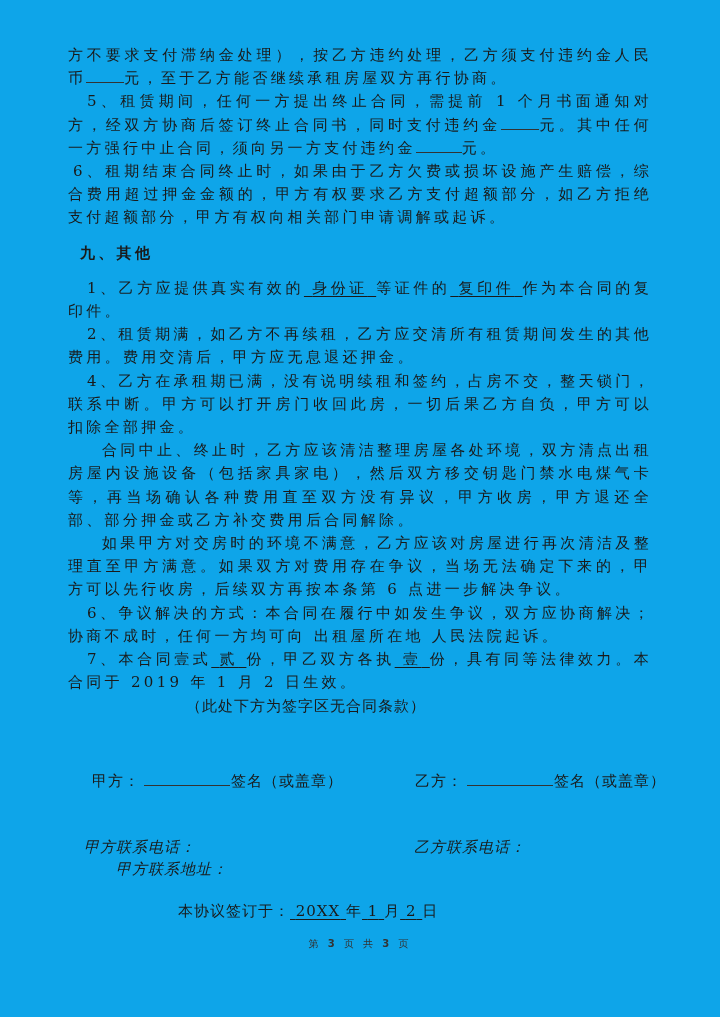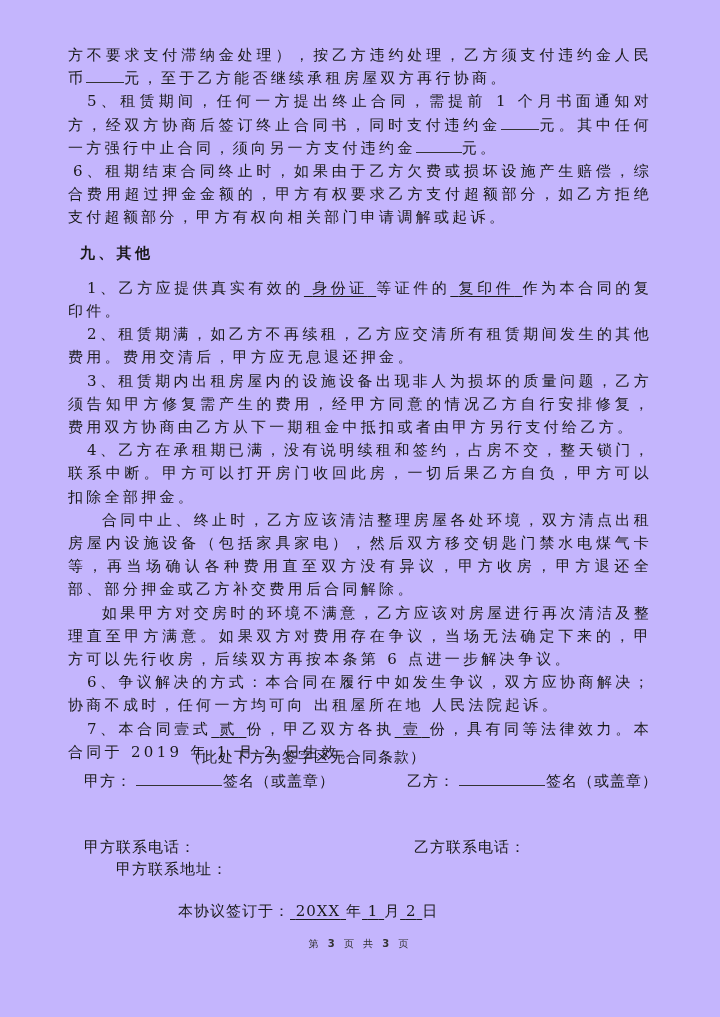--- a/index.html
+++ b/index.html
@@ -1,32 +1,32 @@
 <!DOCTYPE html>
 <html><head>
 <meta charset="utf-8">
 <style>
   html, body { margin: 0; padding: 0; background: #ffffff; }
   body { width: 720px; height: 1017px; position: relative; overflow: hidden;
          font-family: "DejaVu Serif", "Liberation Serif", serif; color: #1a1a1a; }
-  .page { position: absolute; left: 0; top: 0; width: 720px; height: 1017px; background: #c4b5fd; }
+  .page { position: absolute; left: 0; top: 0; width: 720px; height: 1017px; background: #0ea5e9; }
   .body-text { position: absolute; left: 68px; top: 44px; width: 584px;
                font-size: 15px; line-height: 23.2px; letter-spacing: 3.3px; }
   .p { margin: 0; text-align: justify; text-align-last: left; }
   .ind1 { text-indent: 19px; }
   .ind0 { text-indent: 5px; }
   .ind2 { text-indent: 34px; }
   .heading { font-weight: bold; margin: 12px; }
   .u { text-decoration: underline; text-underline-offset: 3px; }
   .blank { display: inline-block; border-bottom: 1px solid #333; height: 14px; vertical-align: baseline; }
-  .center-note { position: absolute; left: 0; width: 612px; top: 748px; text-align: center;
+  .center-note { position: absolute; left: 0; width: 612px; top: 697px; text-align: center;
                  font-size: 15px; letter-spacing: 1px; }
-  .sig { position: absolute; top: 770px; font-size: 15px; letter-spacing: 1px; }
+  .sig { position: absolute; top: 770px; font-size: 15px; letter-spacing: 1px; margin-left: 8px; }
   .sig .line { display: inline-block; width: 86px; border-bottom: 1.2px solid #333; height: 15px; vertical-align: baseline; margin: 0 1px 0 4px; }
-  .contact { position: absolute; font-size: 15px; letter-spacing: 1px; }
+  .contact { position: absolute; font-size: 15px; letter-spacing: 1px; font-style: italic; }
   .agree { position: absolute; left: 178px; top: 902px; font-size: 15px; letter-spacing: 1px; }
   .footer { position: absolute; left: 0; width: 720px; top: 937px; text-align: center; font-size: 10px; letter-spacing: 3px; color: #333; }
   .footer b { font-family: "DejaVu Sans", sans-serif; font-weight: bold; }
 </style>
 </head>
 <body>
 
 <div class="page">
   <div class="body-text">
 
@@ -41,21 +41,20 @@
 
     <p class="p ind0">6、租期结束合同终止时，如果由于乙方欠费或损坏设施产生赔偿，综合费用超过押金金额的，甲方有权要求乙方支付超额部分，如乙方拒绝支付超额部分，甲方有权向相关部门申请调解或起诉。</p>
 
     <p class="heading">九、其他</p>
 
     <p class="p ind1">
       <span>1、乙方应提供真实有效的</span><span class="u">&nbsp;<span>身份证</span>&nbsp;</span><span>等证件的</span><span class="u">&nbsp;<span>复印件</span>&nbsp;</span><span>作为本合同的复印件。</span>
     </p>
 
     <p class="p ind1">2、租赁期满，如乙方不再续租，乙方应交清所有租赁期间发生的其他费用。费用交清后，甲方应无息退还押金。</p>
-    <p class="p ind1">3、租赁期内出租房屋内的设施设备出现非人为损坏的质量问题，乙方须告知甲方修复需产生的费用，经甲方同意的情况乙方自行安排修复，费用双方协商由乙方从下一期租金中抵扣或者由甲方另行支付给乙方。</p>
     <p class="p ind1">4、乙方在承租期已满，没有说明续租和签约，占房不交，整天锁门，联系中断。甲方可以打开房门收回此房，一切后果乙方自负，甲方可以扣除全部押金。</p>
     <p class="p ind2">合同中止、终止时，乙方应该清洁整理房屋各处环境，双方清点出租房屋内设施设备（包括家具家电），然后双方移交钥匙门禁水电煤气卡等，再当场确认各种费用直至双方没有异议，甲方收房，甲方退还全部、部分押金或乙方补交费用后合同解除。</p>
     <p class="p ind2">如果甲方对交房时的环境不满意，乙方应该对房屋进行再次清洁及整理直至甲方满意。如果双方对费用存在争议，当场无法确定下来的，甲方可以先行收房，后续双方再按本条第 6 点进一步解决争议。</p>
     <p class="p ind1">6、争议解决的方式：本合同在履行中如发生争议，双方应协商解决；协商不成时，任何一方均可向 出租屋所在地 人民法院起诉。</p>
 
     <p class="p ind1">
       <span>7、本合同壹式</span><span class="u">&nbsp;<span>贰</span>&nbsp;</span><span>份，甲乙双方各执</span><span class="u">&nbsp;<span>壹</span>&nbsp;</span><span>份，具有同等法律效力。本合同于 2019 年 1 月 2 日生效。</span>
     </p>
   </div>
 

